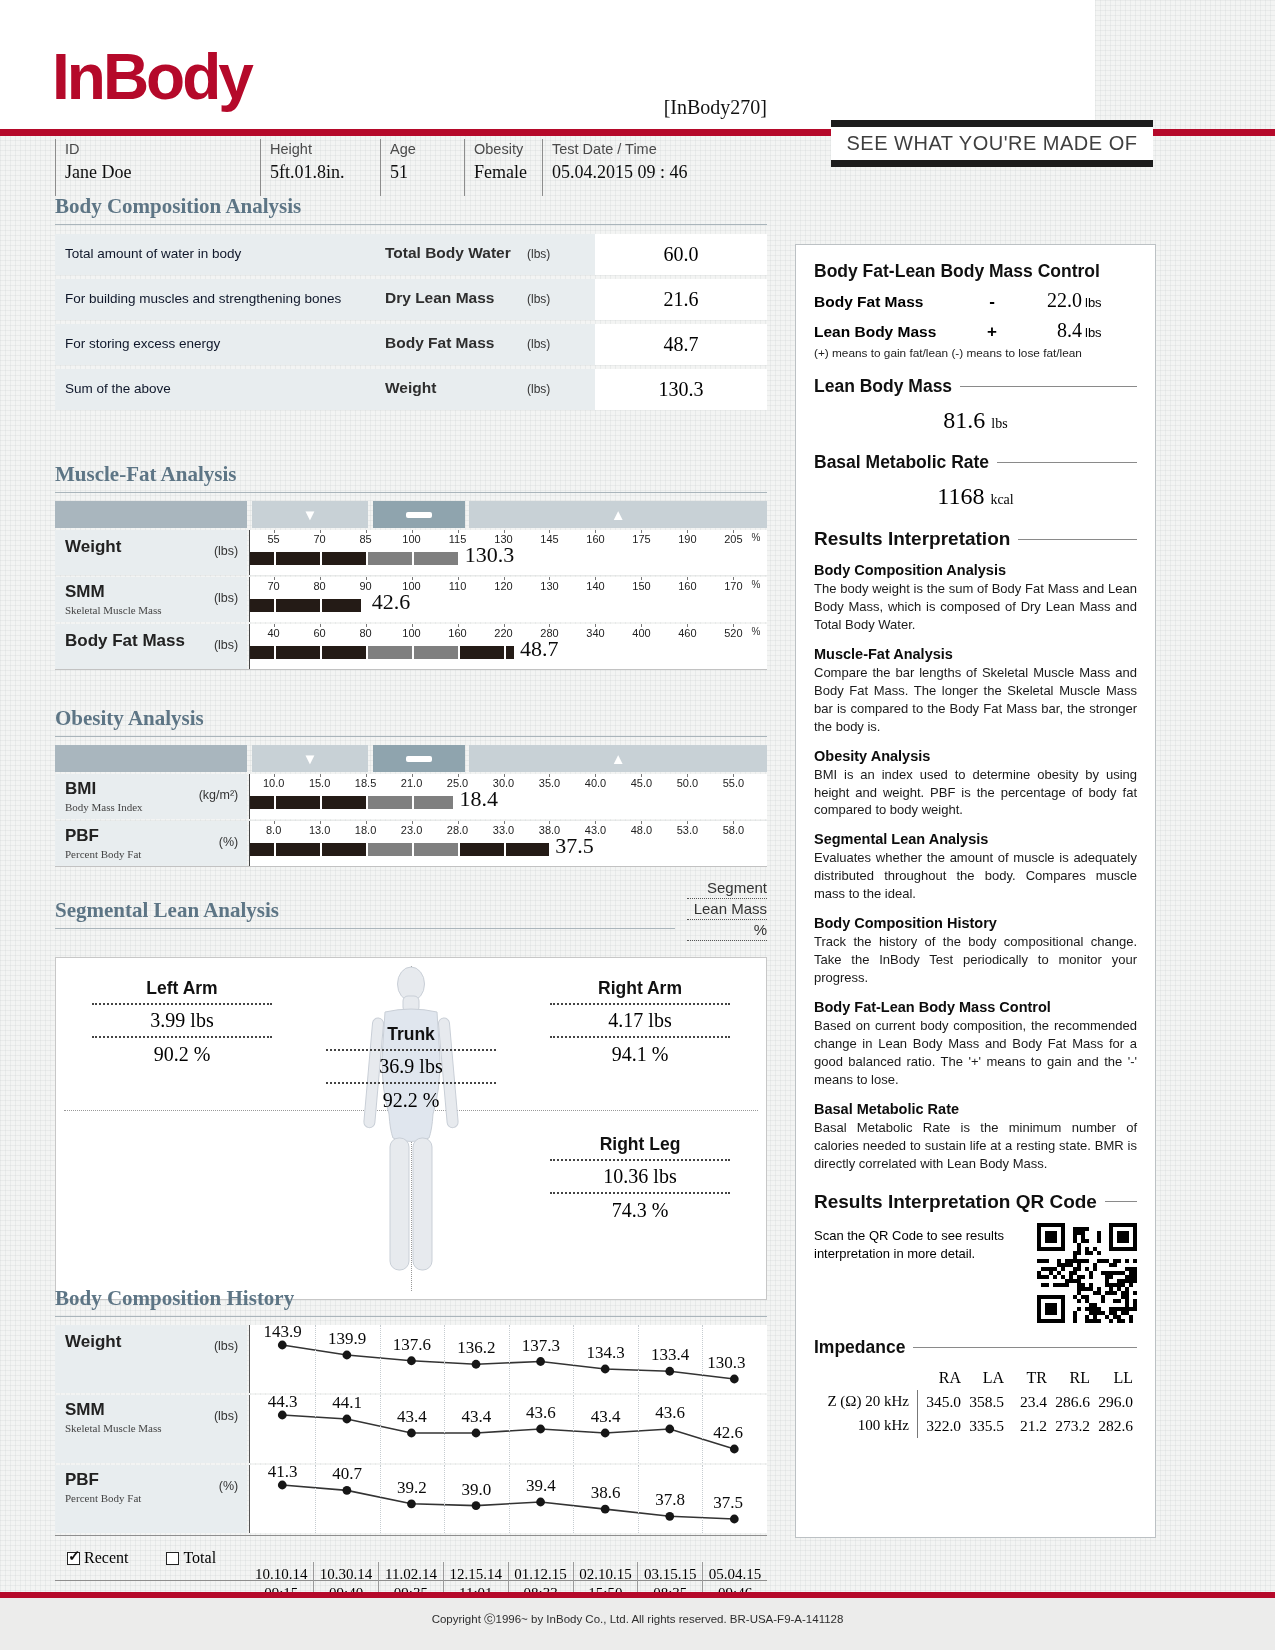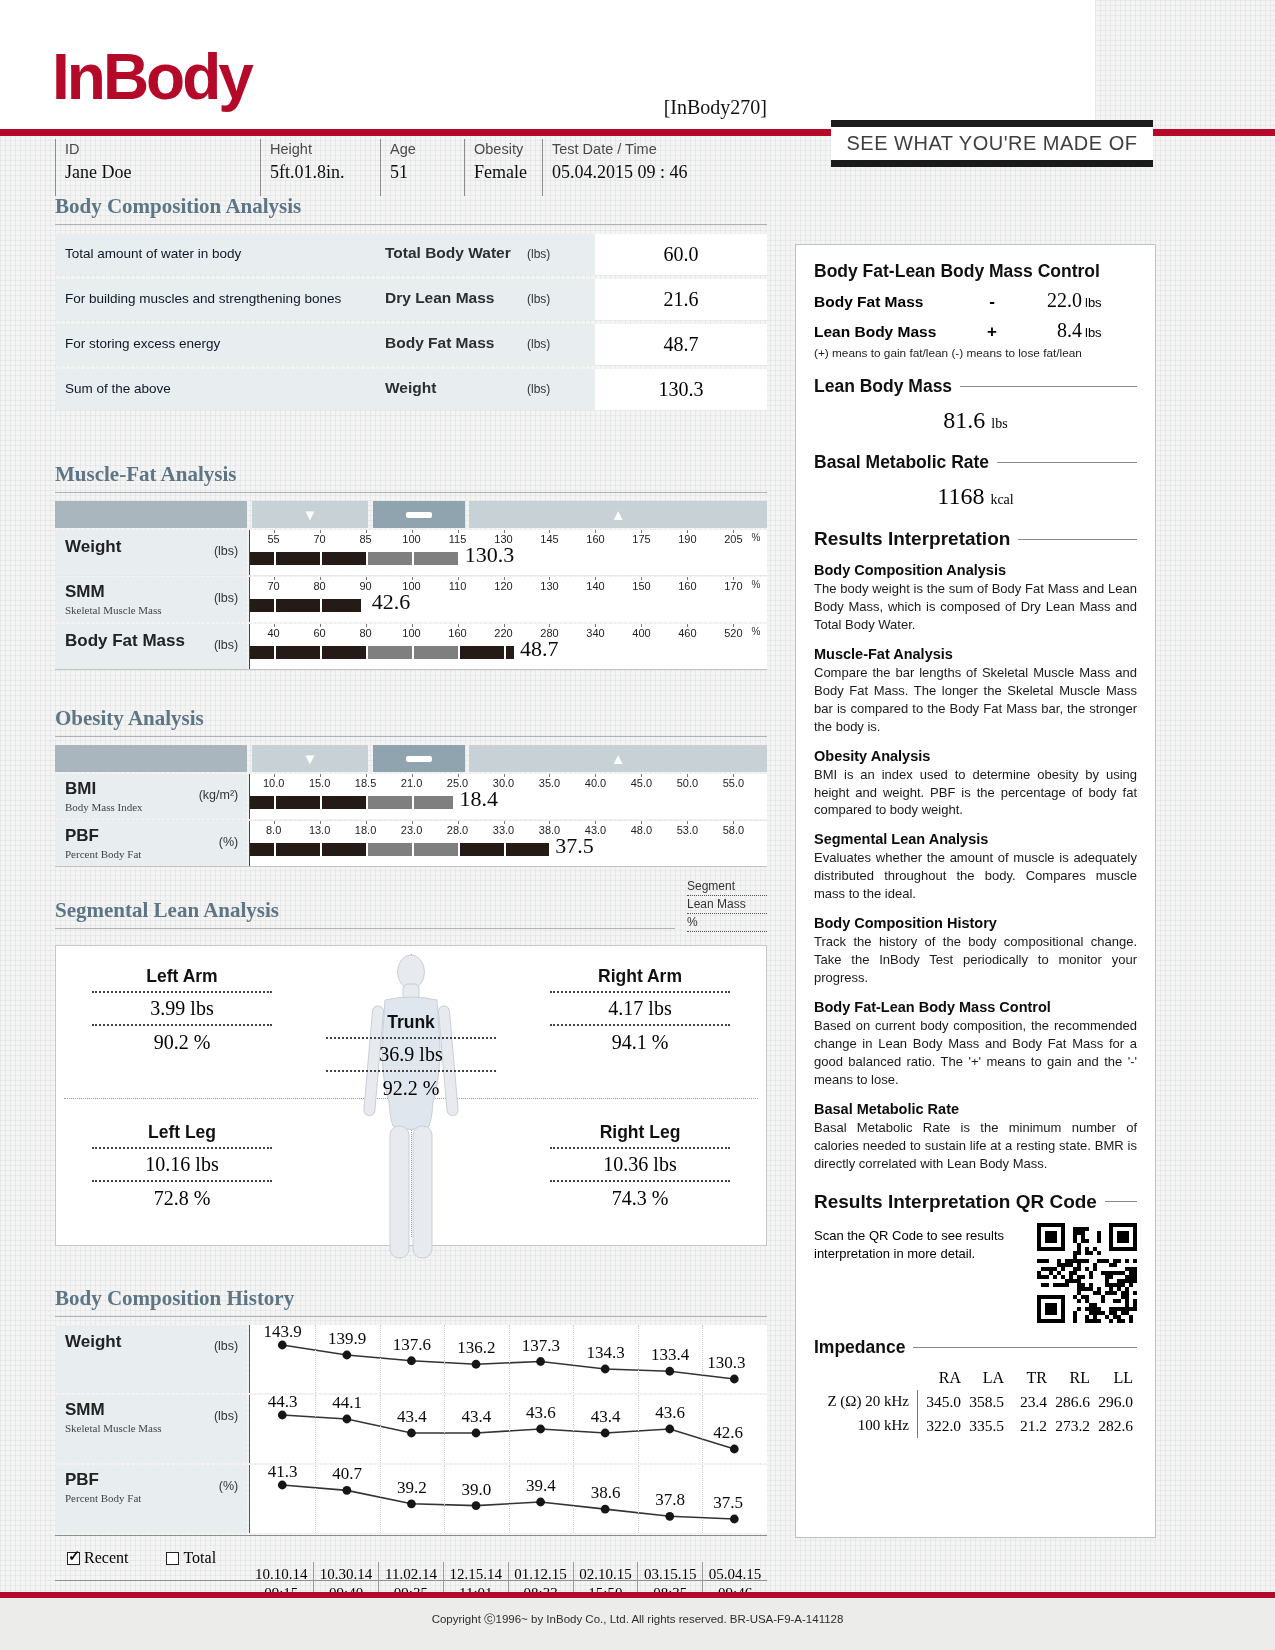--- a/index.html
+++ b/index.html
@@ -58,24 +58,24 @@
   .tickmark { position:absolute; top:0; width:1px; height:3px; background:#777; }
   .scaleunit { position:absolute; top:2px; left:97%; font-size:10px; color:#333; }
   .bar-seg { position:absolute; top:22px; height:13px; }
   .bar-seg.dark { background:#241b16; }
   .bar-seg.gray { background:#7f7f7f; }
   .bar-sep { position:absolute; top:22px; height:13px; width:2px; background:#fff; }
   .g-value { position:absolute; top:12px; font:22px "Liberation Serif", serif; color:#0b0b0b; }
 
   
   .seg-legend { position:absolute; right:0; top:-6px; width:80px; }
-  .seg-legend div { font-size:12px; color:#333; text-align:left; padding:1px 0 2px;
+  .seg-legend div { font-size:15px; color:#333; text-align:right; padding:1px 0 2px;
     border-bottom:1px dotted #555; }
   .seg-legend div:last-child { border-bottom:1px dotted #555; }
-  .seg-panel { position:relative; margin-top:16px; height:301px; background:#fff; border:1px solid #c7c7c7; }
+  .seg-panel { position:relative; margin-top:28px; height:343px; background:#fff; border:1px solid #c7c7c7; }
   .seg-vline { position:absolute; left:50%; top:8px; bottom:8px; border-left:1px dotted #999; }
   .seg-hline { position:absolute; left:8px; right:8px; top:152px; border-top:1px dotted #999; }
   .seg-block { position:absolute; width:180px; text-align:center; }
   .seg-block .t { font-size:17.5px; font-weight:bold; color:#111; padding-bottom:4px; }
   .seg-block .v { font:20px "Liberation Serif", serif; padding:4px 0; border-top:2px dotted #444; }
   .seg-block .p { font:20px "Liberation Serif", serif; padding:5px 0 0; border-top:2px dotted #444; }
   .bodyfig { position:absolute; left:50%; top:4px; transform:translateX(-50%); }
 
   
   .h-row { position:relative; height:68px; margin-top:2px; }
@@ -494,25 +494,20 @@
       </div>
       <div class="seg-block" style="right:36px; top:20px">
         <div class="t">Right Arm</div>
         <div class="v">4.17 lbs</div>
         <div class="p">94.1 %</div>
       </div>
       <div class="seg-block" style="left:50%; transform:translateX(-50%); top:66px; width:170px">
         <div class="t">Trunk</div>
         <div class="v">36.9 lbs</div>
         <div class="p">92.2 %</div>
-      </div>
-      <div class="seg-block" style="left:36px; top:176px">
-        <div class="t">Left Leg</div>
-        <div class="v">10.16 lbs</div>
-        <div class="p">72.8 %</div>
       </div>
       <div class="seg-block" style="right:36px; top:176px">
         <div class="t">Right Leg</div>
         <div class="v">10.36 lbs</div>
         <div class="p">74.3 %</div>
       </div>
     </div>
   </div>
 
   <div class="sec" style="top:1286px">

